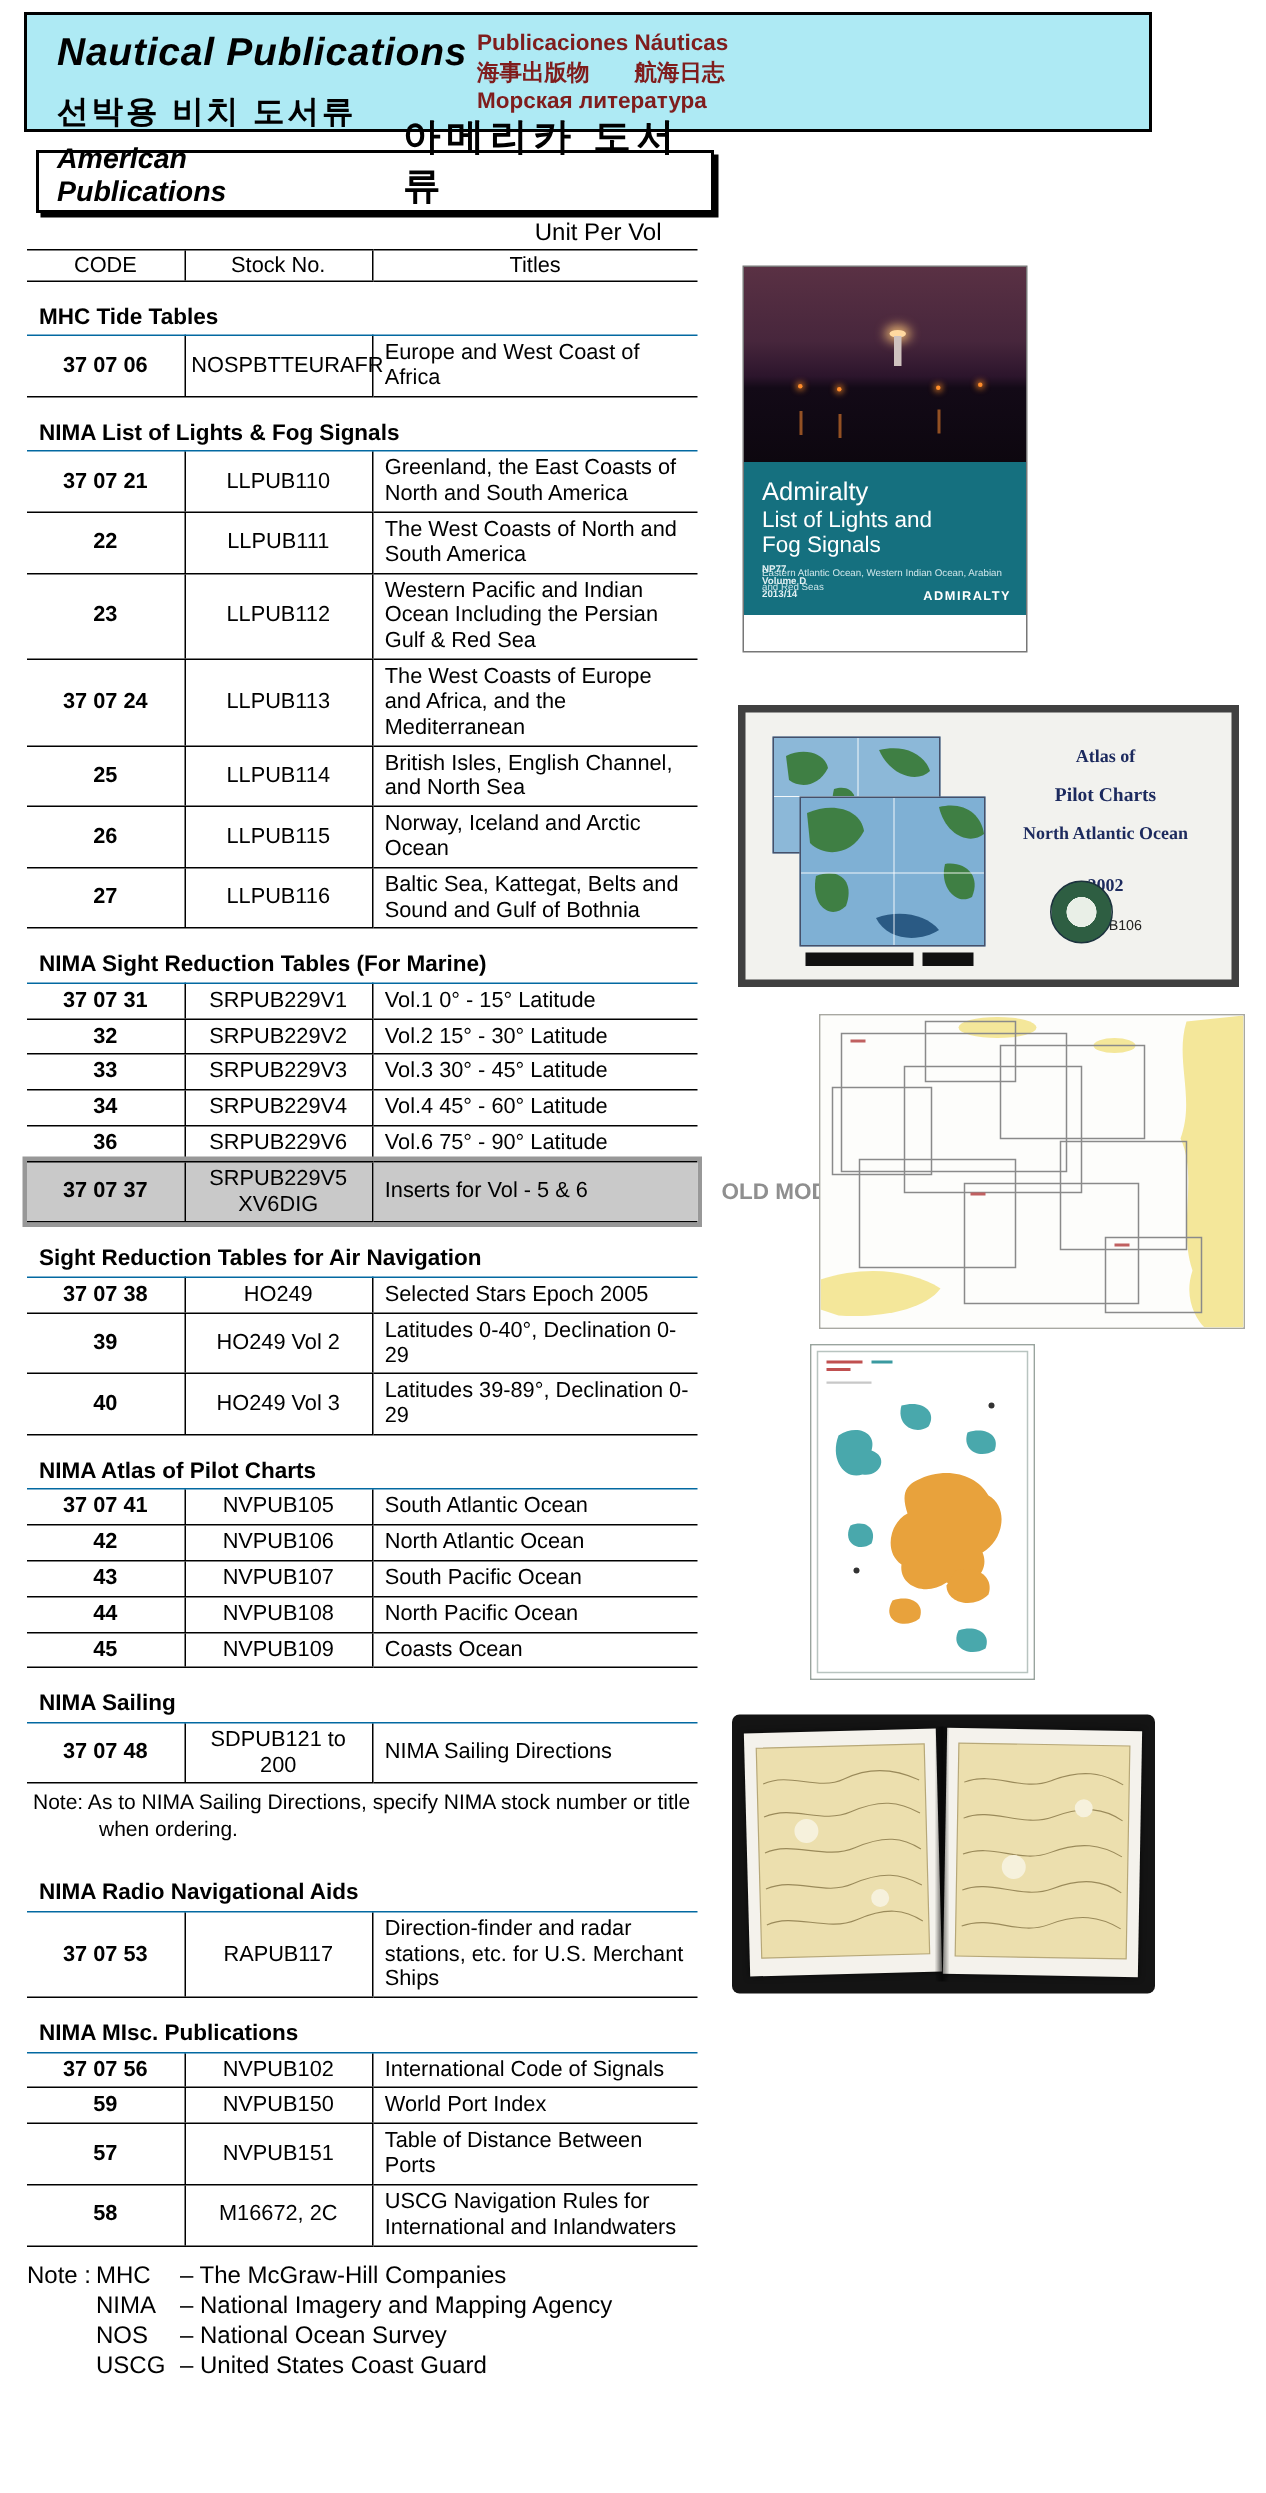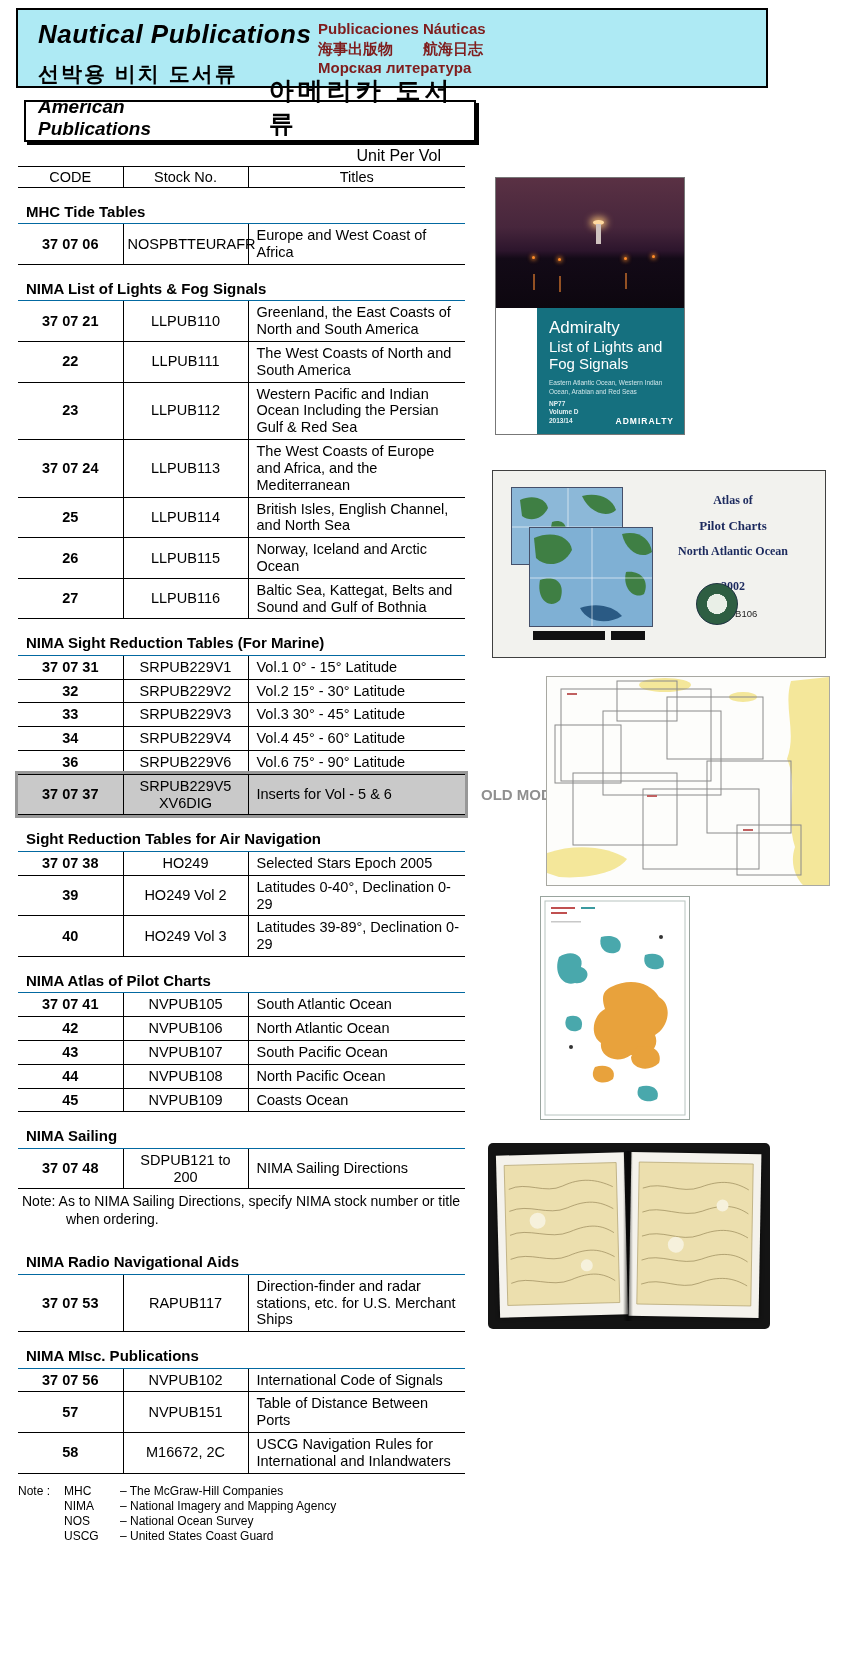--- a/index.html
+++ b/index.html
@@ -40,50 +40,50 @@
   .catalog td.section-heading { font-weight:bold; border-bottom:1px solid #0369a1;
                                 padding:15px 0 3px 8px; font-size:15px; }
   .catalog td.note-cell { padding:4px 4px 10px 4px; font-size:14px;
                           padding-left:48px; text-indent:-44px; line-height:1.25; }
   tr.highlight td { background:#c9c9c9; }
   tr.highlight { outline:3px solid #989898; }
   .old-model { position:absolute; left:calc(100% + 16px); top:50%; transform:translateY(-50%);
                color:#8f8f8f; font-weight:bold; font-size:15px; white-space:nowrap; }
 
   
-  .footnotes { margin-top:10px; font-size:12px; line-height:1.25; }
+  .footnotes { margin-top:10px; font-size:16px; line-height:1.25; }
   .fn-line { display:flex; }
   .fn-label { width:46px; flex:0 0 46px; }
   .fn-abbr { width:56px; flex:0 0 56px; }
 
   
   .adm { position:absolute; left:496px; top:178px; width:188px; height:256px;
          box-shadow:0 0 0 1px #777; }
   .adm-photo { height:130px; position:relative; overflow:hidden;
     background:linear-gradient(#5a3144 0%, #47263c 38%, #2c152c 56%, #130a17 62%, #0d070f 100%); }
   .lh-tower { position:absolute; left:100px; top:46px; width:5px; height:20px; background:#cfc3bf; }
   .lh-light { position:absolute; left:97px; top:42px; width:11px; height:5px; background:#ffd9a0;
               border-radius:50%; box-shadow:0 0 7px 3px rgba(255,200,120,.85); }
   .glow { position:absolute; width:3px; height:3px; border-radius:50%; background:#ff8c2a;
           box-shadow:0 0 4px 1px rgba(255,140,40,.9); }
   .g1{left:36px;top:78px;} .g2{left:62px;top:80px;} .g3{left:128px;top:79px;} .g4{left:156px;top:77px;}
   .refl { position:absolute; width:2px; height:16px; background:rgba(255,140,50,.55); }
   .r1{left:37px;top:96px;} .r2{left:129px;top:95px;} .r3{left:63px;top:98px;}
-  .adm-band { height:126px; background:#15707f; color:#fff; padding:10px 12px 8px; position:relative;margin-left:41px; }
+  .adm-band { height:102px; background:#15707f; color:#fff; padding:10px 12px 8px; position:relative; }
   .adm-t1 { font-size:17px; font-weight:normal; }
   .adm-t2, .adm-t3 { font-size:15px; }
   .adm-sub { font-size:6.5px; color:#cfe6ea; margin-top:6px; line-height:1.4; }
   .adm-refs { position:absolute; left:12px; bottom:8px; font-size:6.5px; color:#e2f0f3;
               line-height:1.35; font-weight:bold; }
   .adm-brand { position:absolute; right:10px; bottom:8px; font-size:8.5px; letter-spacing:1px;
                font-weight:bold; }
 
   
   .atlas { position:absolute; left:492px; top:470px; width:334px; height:188px;
-           background:#f2f2ee; border:1px solid #404040; }
+           background:#f2f2ee; border:5px solid #404040; }
   .map { position:absolute; border:1px solid #45506a; overflow:hidden; background:#8cb8d8; }
   .map-back { left:18px; top:16px; width:112px; height:78px; }
   .map-front { left:36px; top:56px; width:124px; height:100px; }
   .black-bar { position:absolute; background:#111; }
   .bb1 { left:40px; top:160px; width:72px; height:9px; }
   .bb2 { left:118px; top:160px; width:34px; height:9px; }
   .atlas-text { position:absolute; left:158px; top:16px; width:164px; text-align:center;
                 color:#1c2a5e; font-family:"Liberation Serif", serif; font-weight:bold; }
   .at1 { font-size:12px; margin-top:6px; }
   .at2 { font-size:13px; margin-top:10px; }
@@ -292,20 +292,25 @@
             <td class="stock">RAPUB117</td>
             <td class="title">Direction-finder and radar stations, etc. for U.S. Merchant Ships</td>
           </tr>
           <tr>
             <td class="section-heading" colspan="3">NIMA MIsc. Publications</td>
           </tr>
           <tr>
             <td class="code">37 07 56</td>
             <td class="stock">NVPUB102</td>
             <td class="title">International Code of Signals</td>
+          </tr>
+          <tr>
+            <td class="code">59</td>
+            <td class="stock">NVPUB150</td>
+            <td class="title">World Port Index</td>
           </tr>
           <tr>
             <td class="code">57</td>
             <td class="stock">NVPUB151</td>
             <td class="title">Table of Distance Between Ports</td>
           </tr>
           <tr>
             <td class="code">58</td>
             <td class="stock">M16672, 2C</td>
             <td class="title">USCG Navigation Rules for International and Inlandwaters</td>

